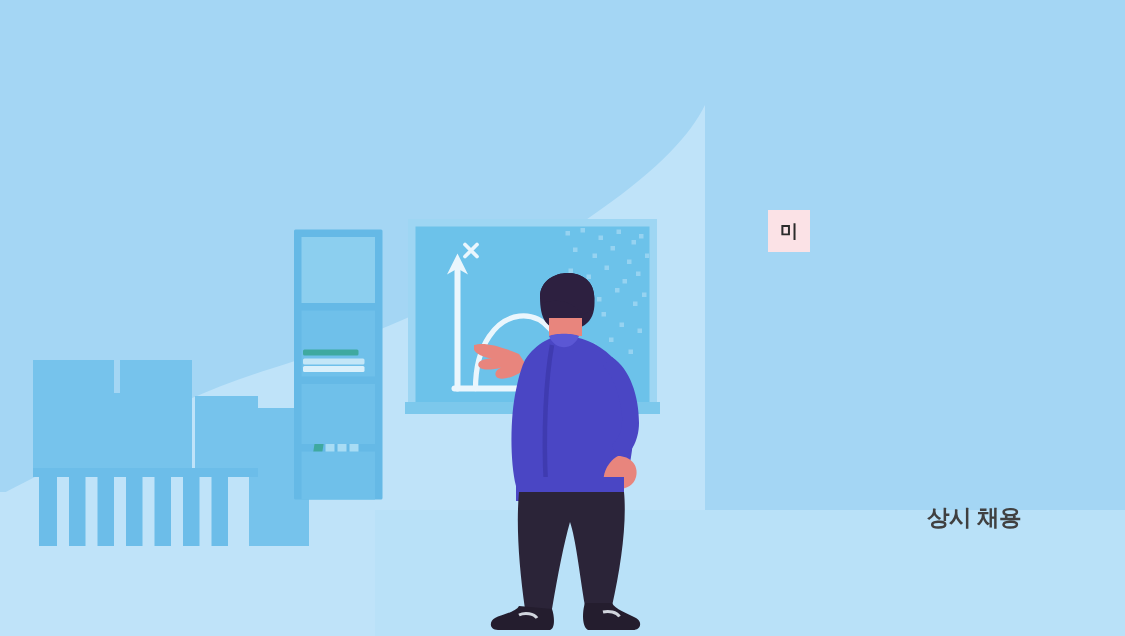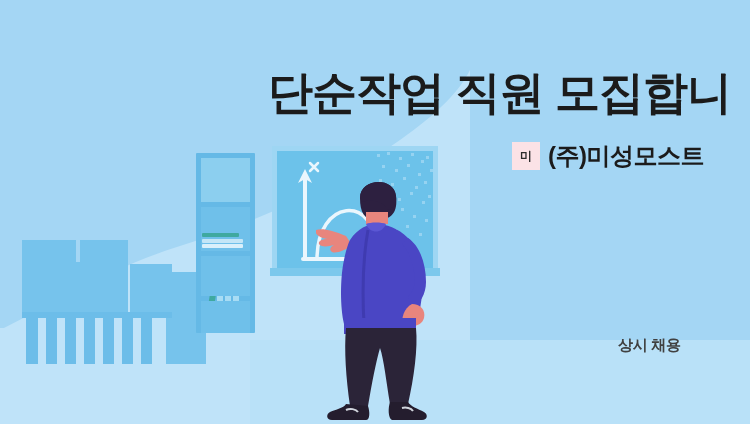--- a/index.html
+++ b/index.html
@@ -302,22 +302,20 @@
              C60 194 56 214 52 238 L34 238 C30 210 28 182 30 160 Z" fill="#2b2438"></path>
 
     <path d="M30 236 C28 240 18 242 14 244 C10 246 10 252 16 252 L50 252 C54 252 54 244 52 238 Z" fill="#241d2e"></path>
     <path d="M74 234 C72 240 72 250 76 252 L106 252 C112 252 112 246 108 244
              C102 241 94 238 92 234 Z" fill="#241d2e"></path>
 
     <path d="M30 242 C34 240 40 241 42 244" stroke="#f0f6fb" stroke-width="2" fill="none" opacity="0.85"></path>
     <path d="M86 240 C90 239 95 240 97 243" stroke="#f0f6fb" stroke-width="2" fill="none" opacity="0.85"></path>
   </svg>
 
-  <div class="headline">단순작업 직원 모집합니</div>
 
   <div class="company-row">
     <div class="company-badge">미</div>
-    <div class="company-name">(주)미성모스트</div>
   </div>
 
   <div class="status-text">상시 채용</div>
 
 </div>
 
 </body></html>

